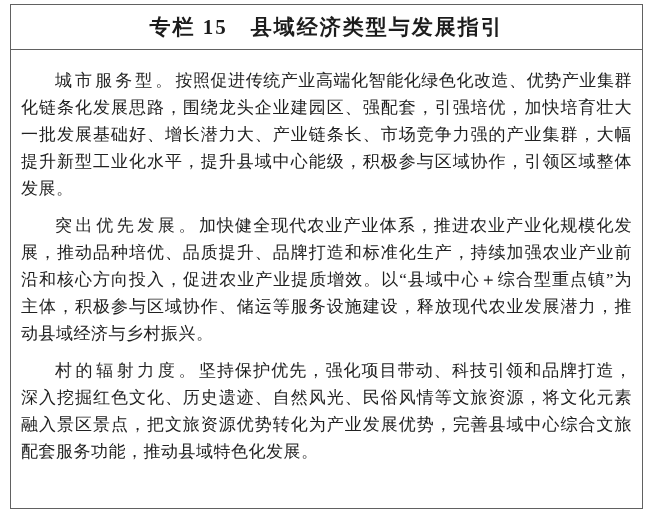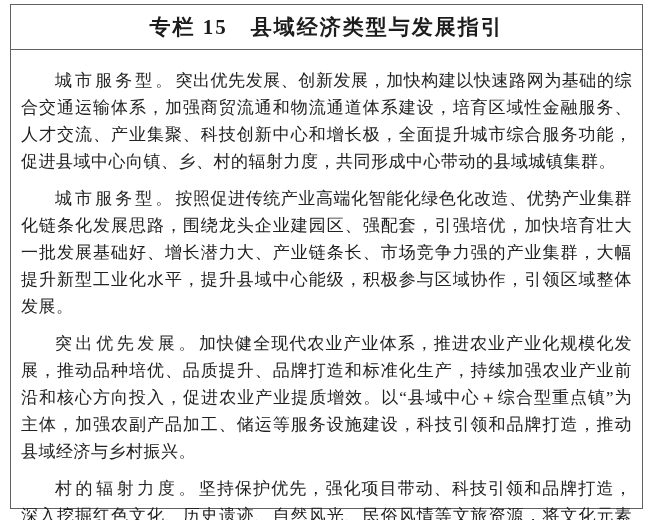--- a/index.html
+++ b/index.html
@@ -57,23 +57,22 @@
   }
 </style>
 </head>
 <body>
 
 <div class="page">
   <div class="panel">
     <div class="panel-title">专栏 15　县域经济类型与发展指引</div>
     <div class="panel-body">
 
-      <p class="para"><span class="para-lead">城市服务型。</span><span>突出优先发展、创新发展，加快构建以快速路网为基础的综合交通运输体系，加强商贸流通和物流通道体系建设，培育区域性金融服务、人才交流、产业集聚、科技创新中心和增长极，全面提升城市综合服务功能，促进县域中心向镇、乡、村的辐射力度，共同形成中心带动的县域城镇集群。</span></p>
 
       <p class="para"><span class="para-lead">城市服务型。</span><span>按照促进传统产业高端化智能化绿色化改造、优势产业集群化链条化发展思路，围绕龙头企业建园区、强配套，引强培优，加快培育壮大一批发展基础好、增长潜力大、产业链条长、市场竞争力强的产业集群，大幅提升新型工业化水平，提升县域中心能级，积极参与区域协作，引领区域整体发展。</span></p>
 
-      <p class="para"><span class="para-lead">突出优先发展。</span><span>加快健全现代农业产业体系，推进农业产业化规模化发展，推动品种培优、品质提升、品牌打造和标准化生产，持续加强农业产业前沿和核心方向投入，促进农业产业提质增效。以“县域中心＋综合型重点镇”为主体，加强农副产品加工、储运等服务设施建设，科技引领和品牌打造，推动县域经济与乡村振兴。</span></p>
+      <p class="para"><span class="para-lead">突出优先发展。</span><span>加快健全现代农业产业体系，推进农业产业化规模化发展，推动品种培优、品质提升、品牌打造和标准化生产，持续加强农业产业前沿和核心方向投入，促进农业产业提质增效。以“县域中心＋综合型重点镇”为主体，积极参与区域协作、储运等服务设施建设，释放现代农业发展潜力，推动县域经济与乡村振兴。</span></p>
 
       <p class="para"><span class="para-lead">村的辐射力度。</span><span>坚持保护优先，强化项目带动、科技引领和品牌打造，深入挖掘红色文化、历史遗迹、自然风光、民俗风情等文旅资源，将文化元素融入景区景点，把文旅资源优势转化为产业发展优势，完善县域中心综合文旅配套服务功能，推动县域特色化发展。</span></p>
 
     </div>
   </div>
 </div>
 
 </body></html>

